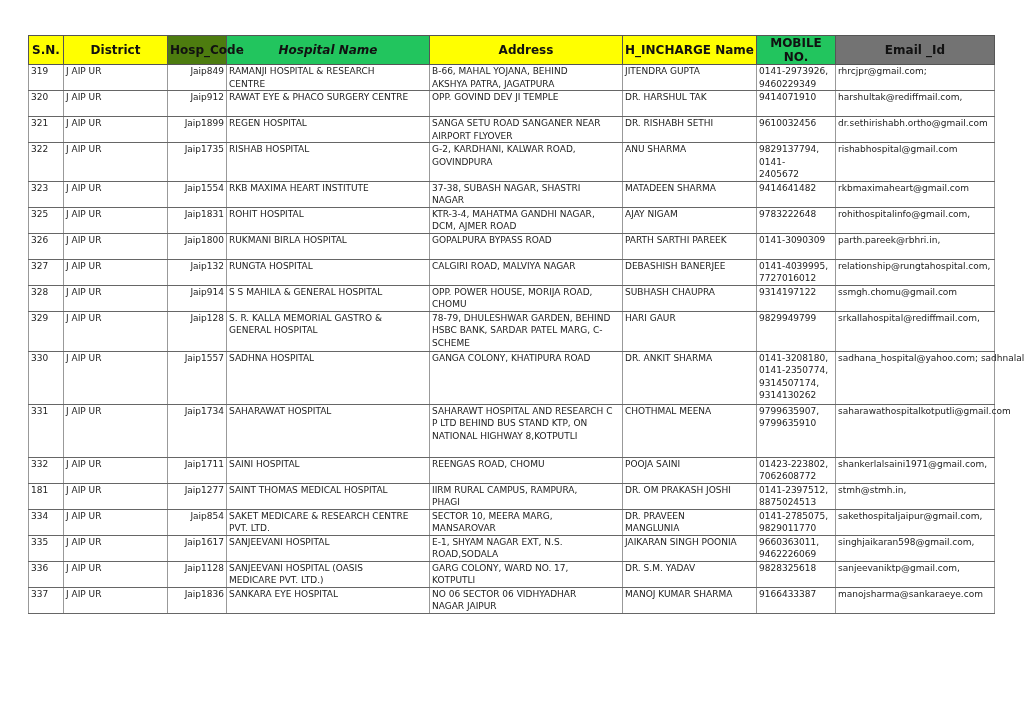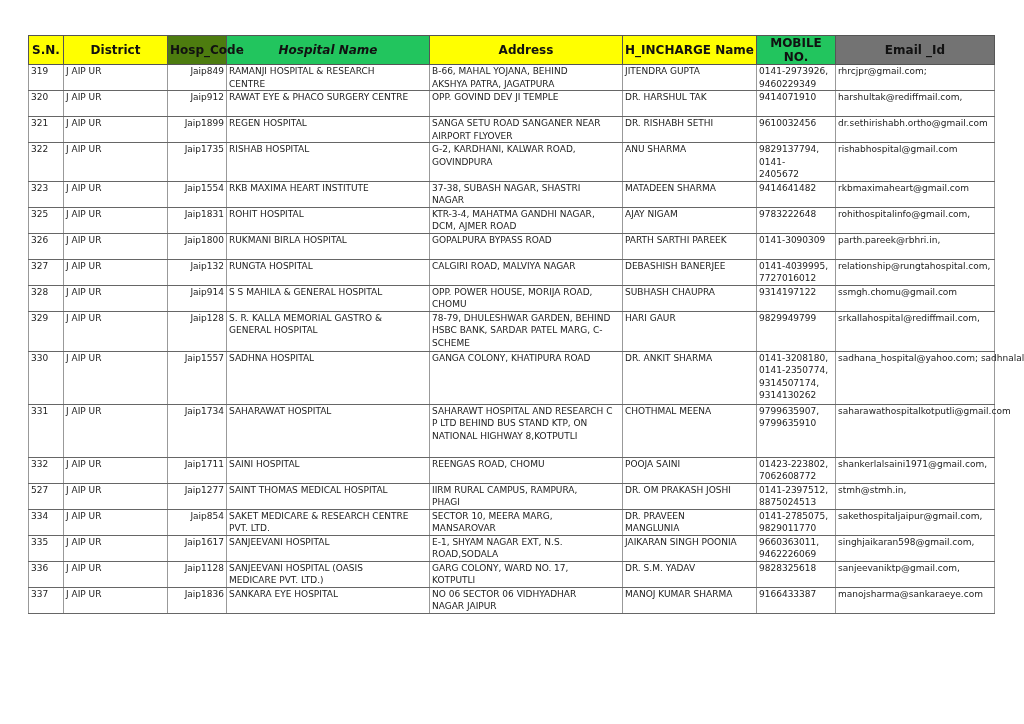--- a/index.html
+++ b/index.html
@@ -194,21 +194,21 @@
         <td>J AIP UR</td>
         <td class="code">Jaip1711</td>
         <td class="name">SAINI HOSPITAL</td>
         <td class="addr">REENGAS ROAD, CHOMU</td>
         <td>POOJA SAINI</td>
         <td class="mob">01423-223802,
 7062608772</td>
         <td class="mail nowrap">shankerlalsaini1971@gmail.com,</td>
       </tr>
       <tr style="height: 26px;">
-        <td class="sn">527</td>
+        <td class="sn">181</td>
         <td>J AIP UR</td>
         <td class="code">Jaip1277</td>
         <td class="name">SAINT THOMAS MEDICAL HOSPITAL</td>
         <td class="addr">IIRM RURAL CAMPUS, RAMPURA,
 PHAGI</td>
         <td>DR. OM PRAKASH JOSHI</td>
         <td class="mob">0141-2397512,
 8875024513</td>
         <td class="mail nowrap">stmh@stmh.in,</td>
       </tr>

